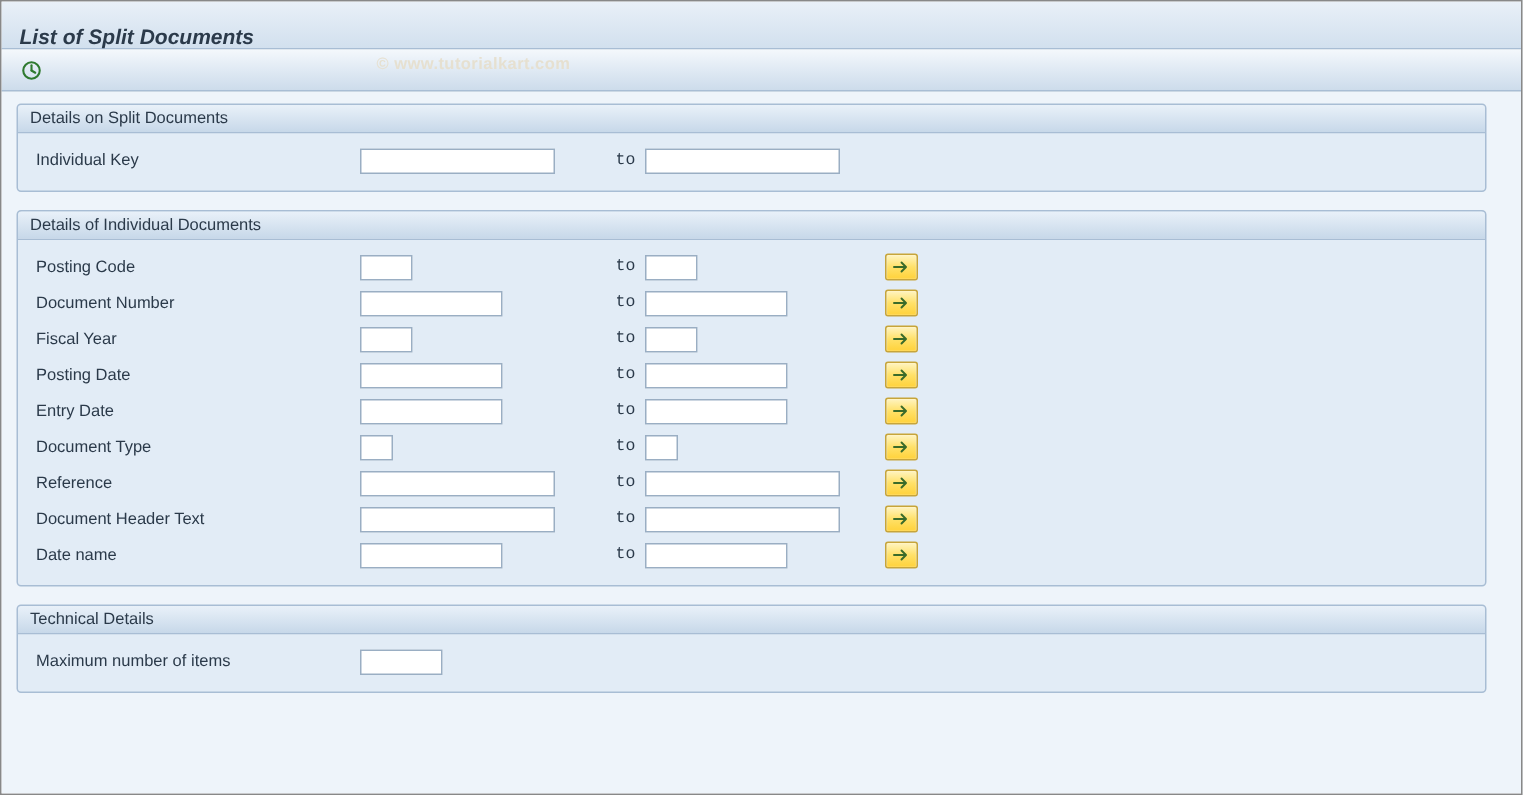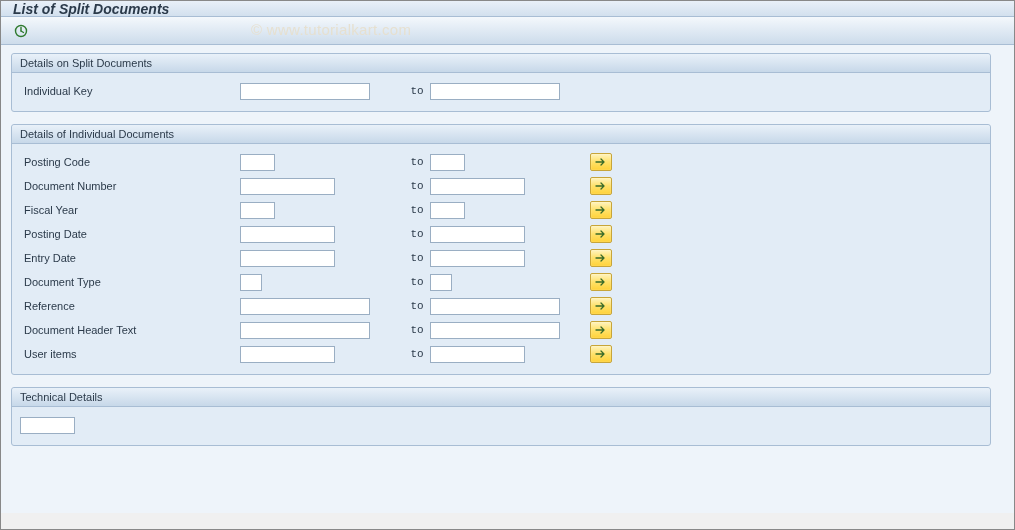--- a/index.html
+++ b/index.html
@@ -8,23 +8,23 @@
       font-size: 11px;
       background: #f0f0f0;
       width: 1015px;
       height: 530px;
       overflow: hidden;
       border: 1px solid #888;
     }
     .header-bar {
       background: linear-gradient(to bottom, #e9f0f8 0%, #d2e0ee 100%);
       border-bottom: 1px solid #a8bdd4;
-      height: 16px;
-      display: flex;
-      align-items: flex-start;
+      height: 32px;
+      display: flex;
+      align-items: flex-end;
       padding: 0 12px;
     }
     .header-title {
       font-size: 14px;
       font-weight: bold;
       font-style: italic;
       color: #2b3a4a;
     }
     .toolbar {
       background: linear-gradient(to bottom, #f4f8fc 0%, #dce7f2 60%, #cddceb 100%);
@@ -41,23 +41,23 @@
       display: flex;
       align-items: center;
       justify-content: center;
       cursor: pointer;
       border-radius: 2px;
     }
     .watermark {
       position: absolute;
       left: 250px;
       top: 4px;
-      font-size: 15px;
+      font-size: 11px;
       color: #e6e0d0;
-      font-weight: normal;
+      font-weight: bold;
       pointer-events: none;
       letter-spacing: 0.3px;
     }
     .content {
       padding: 8px 10px;
       background: #eef4fa;
       height: calc(100% - 60px);
       overflow: auto;
     }
     .group {
@@ -253,36 +253,37 @@
           <div class="field-to-label">to</div>
           <div class="field-to"><input class="txt w-xl" value="" style=""></div>
           <div class="field-ext"><span class="ext-btn">
               <svg width="12" height="10" viewBox="0 0 12 10">
                 <path d="M1 5 H8 M6 2 L9 5 L6 8" stroke="#3a6b2a" stroke-width="1.3" fill="none" stroke-linecap="round" stroke-linejoin="round"></path>
               </svg>
             </span></div>
         </div>
 
         <div class="field-row">
-          <div class="field-label">User items</div>
+          <div class="field-label">Date name</div>
           <div class="field-from"><input class="txt w-lg" value="" style=""></div>
           <div class="field-to-label">to</div>
           <div class="field-to"><input class="txt w-lg" value="" style=""></div>
           <div class="field-ext"><span class="ext-btn">
               <svg width="12" height="10" viewBox="0 0 12 10">
                 <path d="M1 5 H8 M6 2 L9 5 L6 8" stroke="#3a6b2a" stroke-width="1.3" fill="none" stroke-linecap="round" stroke-linejoin="round"></path>
               </svg>
             </span></div>
         </div>
 
       </div>
     </div>
 
     <div class="group">
       <div class="group-header">Technical Details</div>
       <div class="group-body">
         <div class="field-row">
+          <div class="field-label">Maximum number of items</div>
           <div class="field-from"><input class="txt w-md" value="" style=""></div>
         </div>
       </div>
     </div>
 
   </div>
 
 </body></html>

